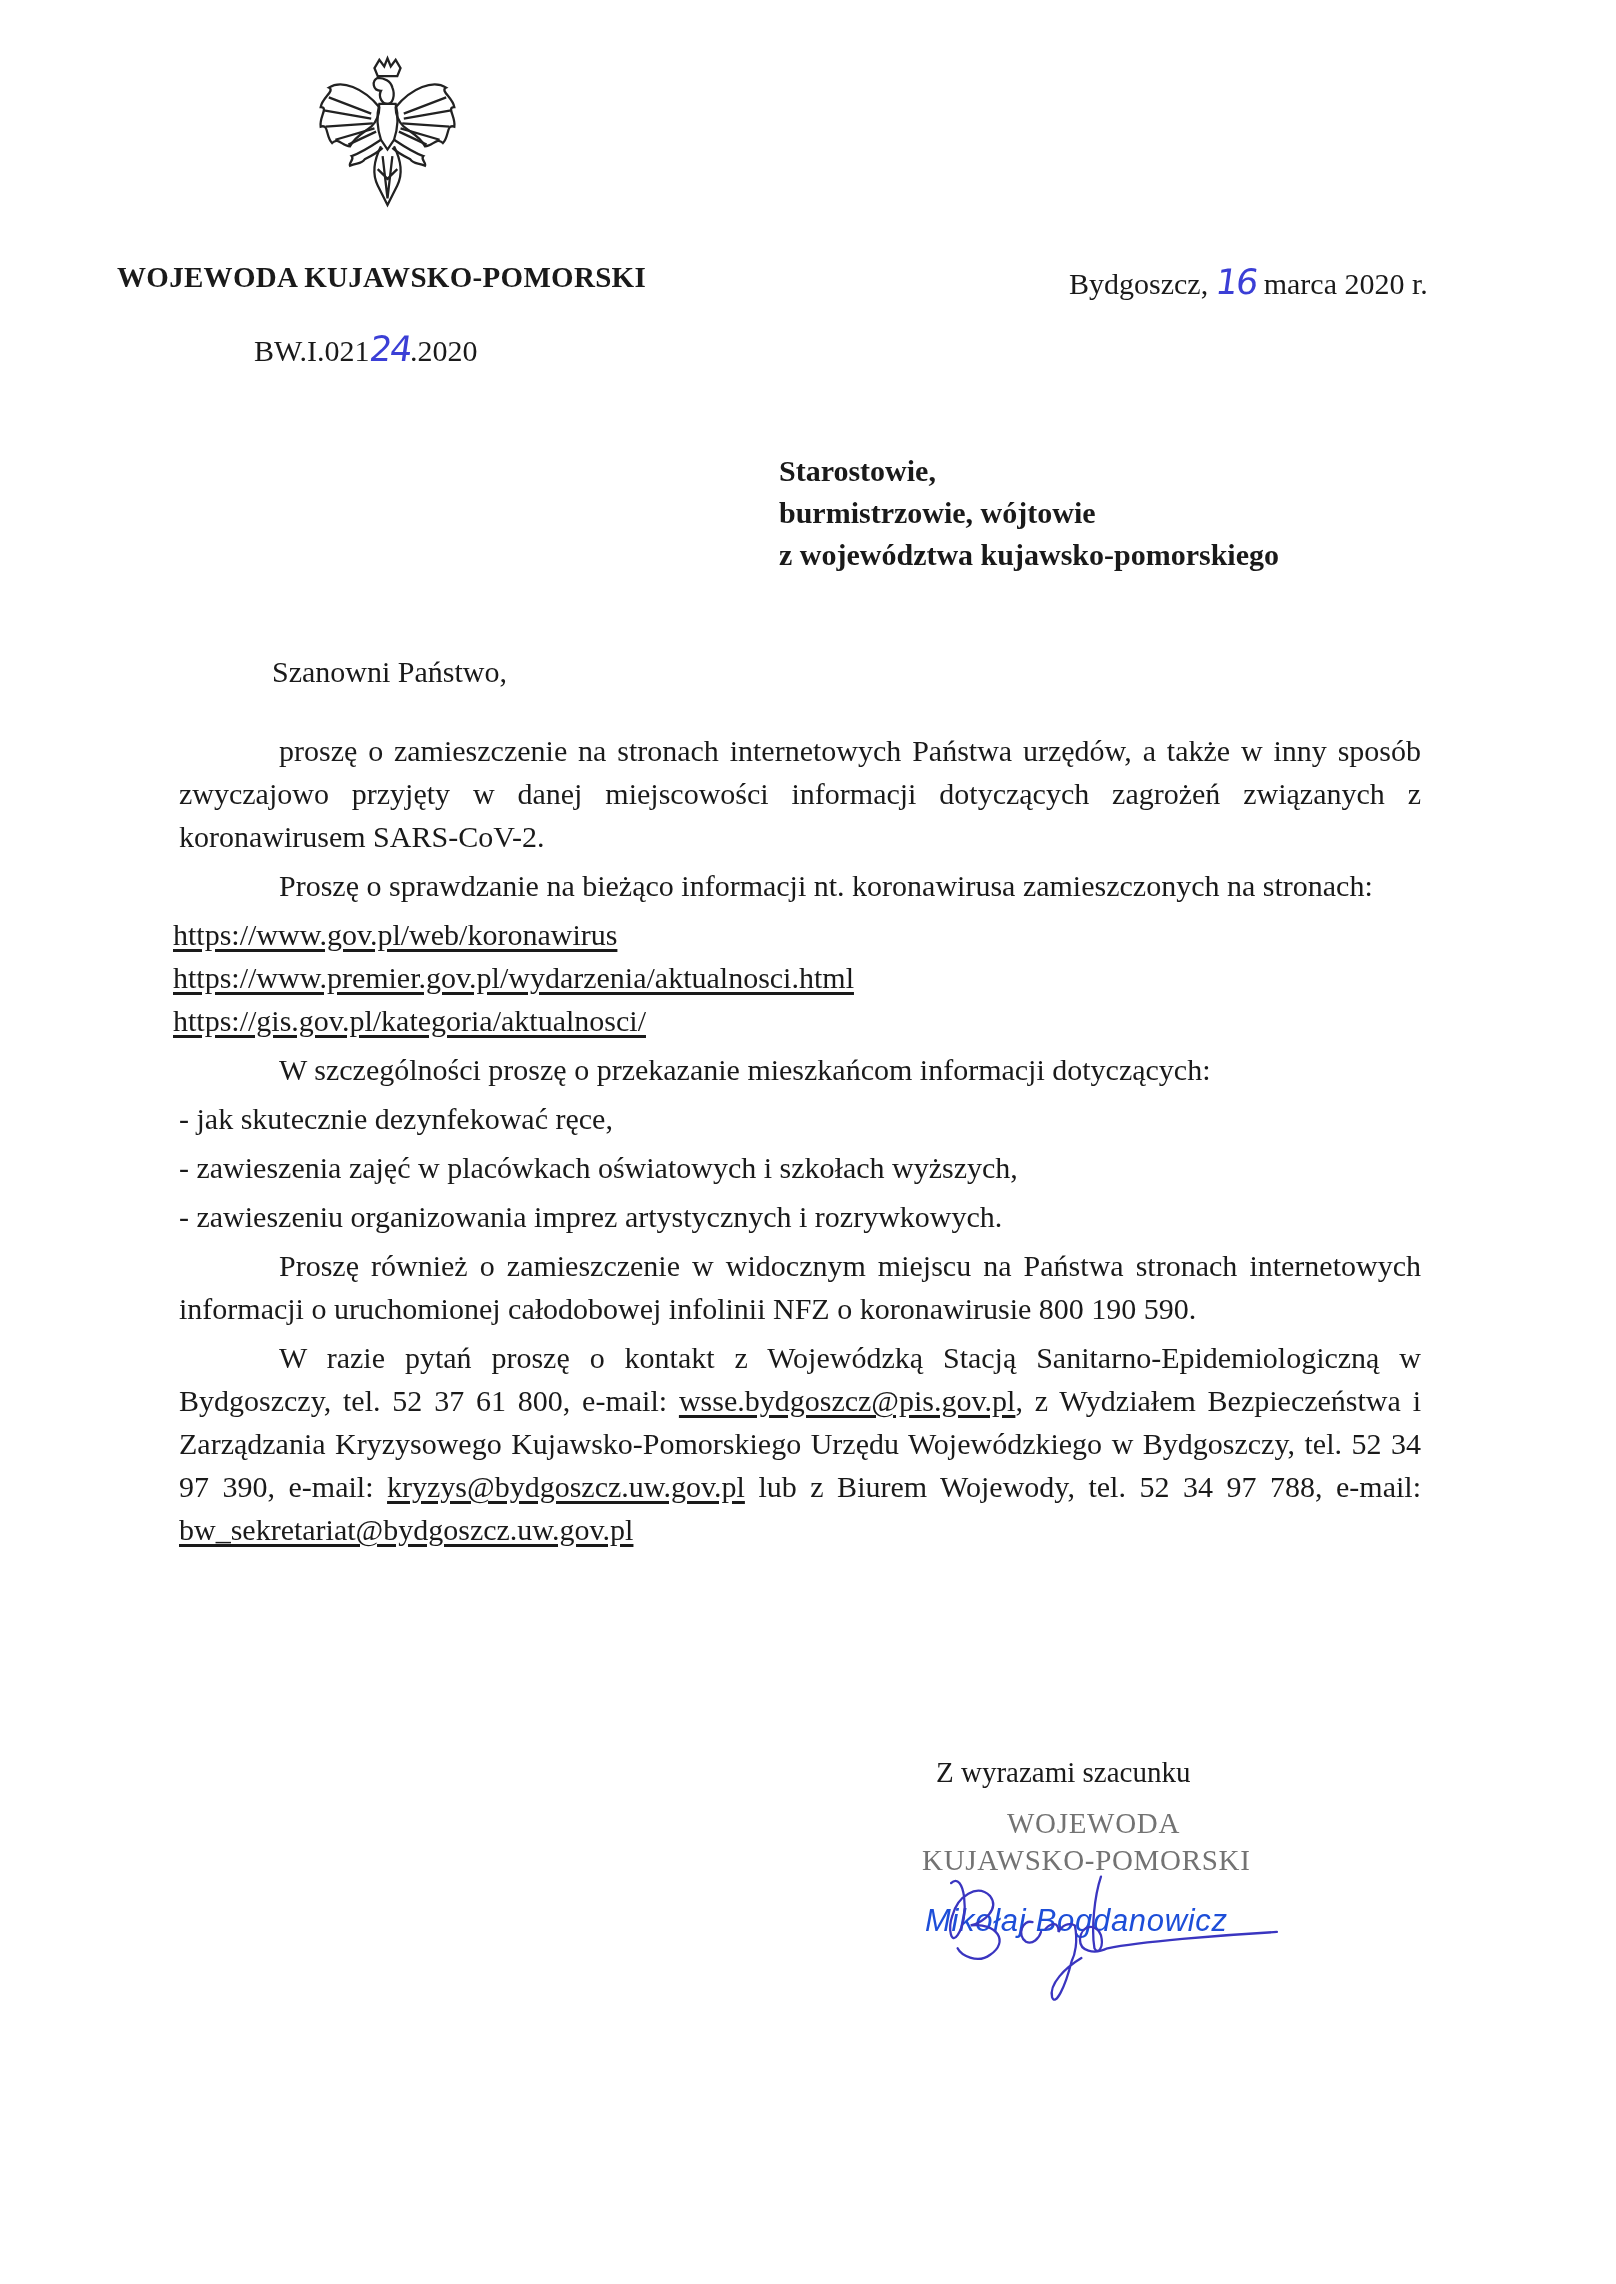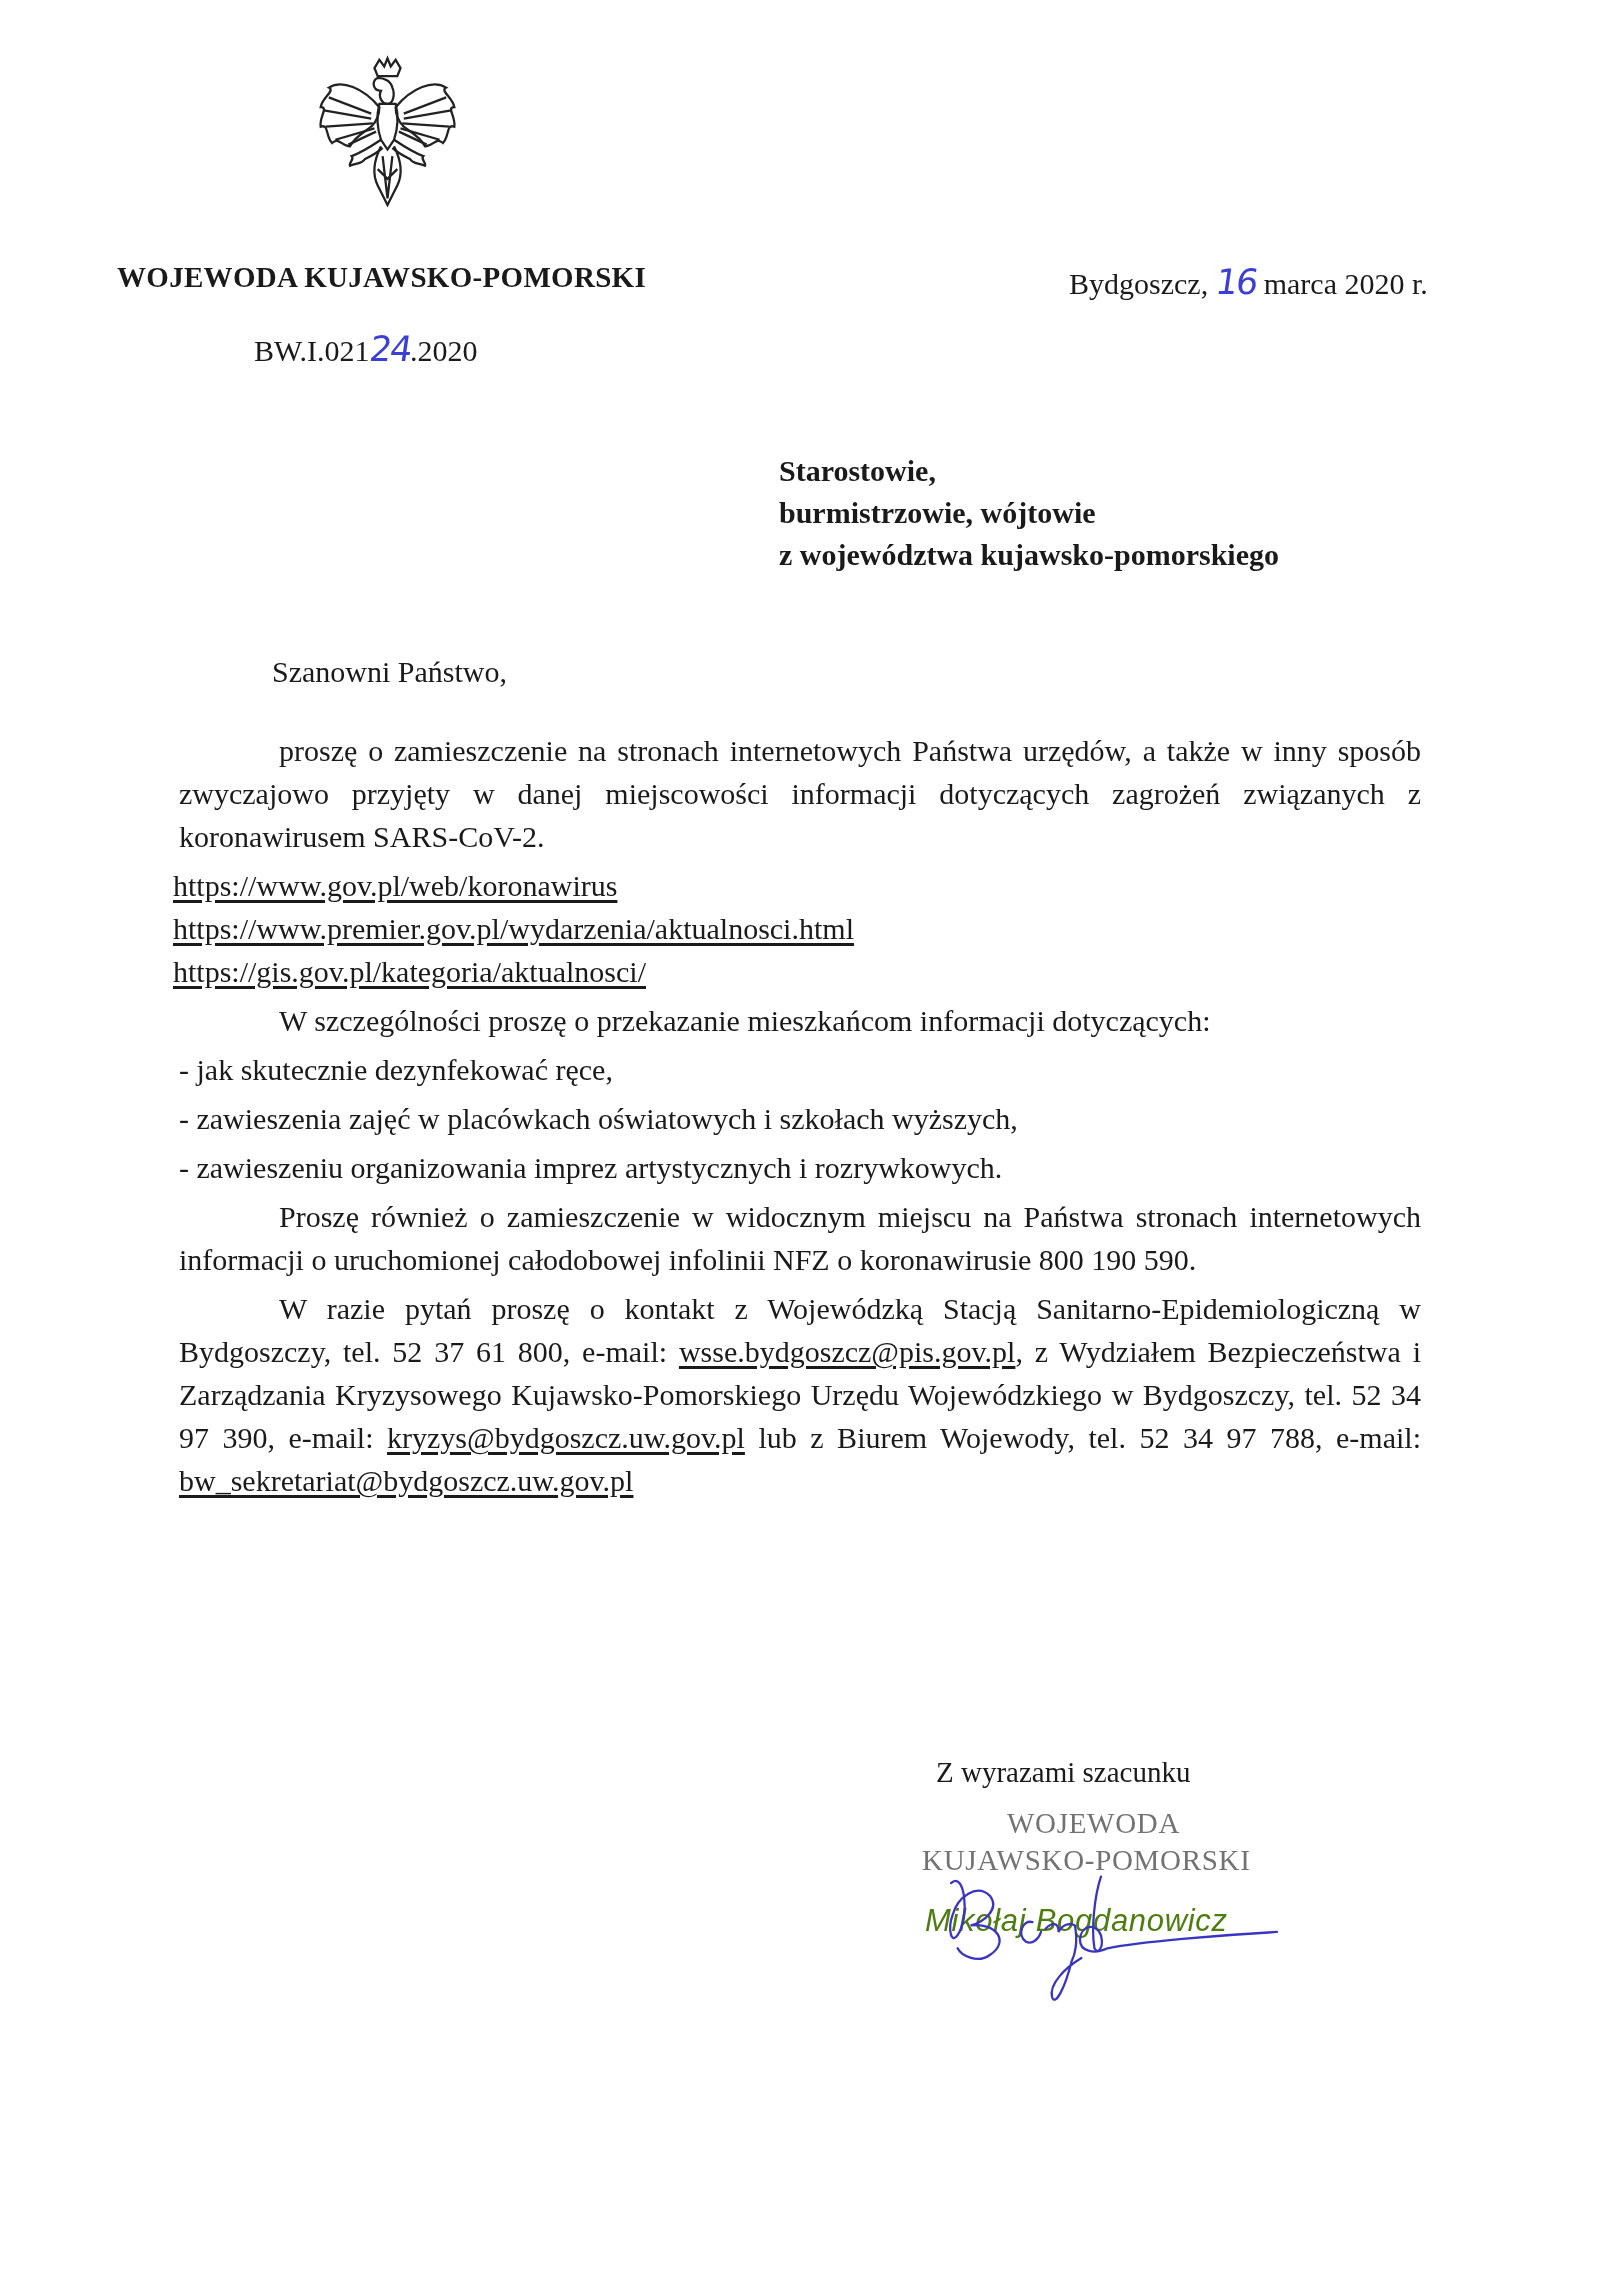--- a/index.html
+++ b/index.html
@@ -22,21 +22,21 @@
   }
   .body p { margin: 6px; }
   .indent { text-indent: 100px; }
   .link { text-decoration: underline; text-underline-offset: 3.9px; color: #1a1a1a; display: block; text-align: left; font-family: Liberation Serif, serif; }
   .inline-link { text-decoration: underline; text-underline-offset: 3.9px; color: #1a1a1a; }
   .bullet { padding-left: 23px; text-indent: -23px; }
   .closing { left: 936px; top: 1756px; font-size: 29px; }
   .stamp { color: #737373; font-size: 29px; text-align: left; line-height: 36px; letter-spacing: 0.7px; }
   .stamp1 { left: 1007px; top: 1805px; }
   .stamp2 { left: 922px; top: 1842px; }
-  .stamp-name { left: 925px; top: 1903px; font-family: "Liberation Sans", sans-serif; font-style: italic; font-size: 31px; color: #4d7c0f; letter-spacing: 0.7px; }
+  .stamp-name { left: 925px; top: 1903px; font-family: "Liberation Sans", sans-serif; font-style: italic; font-size: 31px; color: #1d4ed8; letter-spacing: 0.7px; }
   .signature { left: 925px; top: 1857px; width: 391px; height: 176px; }
 </style>
 </head>
 <body>
 
 <svg class="abs emblem" viewBox="0 0 100 100">
   <g fill="none" stroke="#222" stroke-width="1.4">
 
     <path d="M42 8 L45 3 L48 7 L50 2 L52 7 L55 3 L58 8 L56 13 L44 13 Z"></path>
 
@@ -73,20 +73,21 @@
 <div class="abs recipients">
   <div>Starostowie,</div>
   <div>burmistrzowie, wójtowie</div>
   <div>z województwa kujawsko-pomorskiego</div>
 </div>
 
 <div class="abs greeting">Szanowni Państwo,</div>
 
 <div class="abs body">
   <p class="indent">proszę o zamieszczenie na stronach internetowych Państwa urzędów, a także w inny sposób zwyczajowo przyjęty w danej miejscowości informacji dotyczących zagrożeń związanych z koronawirusem SARS-CoV-2.</p>
+  <p class="indent">Proszę o sprawdzanie na bieżąco informacji nt. koronawirusa zamieszczonych na stronach:</p>
   <a class="link">https://www.gov.pl/web/koronawirus</a>
   <a class="link">https://www.premier.gov.pl/wydarzenia/aktualnosci.html</a>
   <a class="link">https://gis.gov.pl/kategoria/aktualnosci/</a>
   <p class="indent">W szczególności proszę o przekazanie mieszkańcom informacji dotyczących:</p>
   <p class="bullet">- jak skutecznie dezynfekować ręce,</p>
   <p class="bullet">- zawieszenia zajęć w placówkach oświatowych i szkołach wyższych,</p>
   <p class="bullet">- zawieszeniu organizowania imprez artystycznych i rozrywkowych.</p>
   <p class="indent">Proszę również o zamieszczenie w widocznym miejscu na Państwa stronach internetowych informacji o uruchomionej całodobowej infolinii NFZ o koronawirusie 800 190 590.</p>
   <p class="indent"><span>W razie pytań proszę o kontakt z Wojewódzką Stacją Sanitarno-Epidemiologiczną w Bydgoszczy, tel. 52 37 61 800, e-mail: </span><a class="inline-link">wsse.bydgoszcz@pis.gov.pl</a><span>, z Wydziałem Bezpieczeństwa i Zarządzania Kryzysowego Kujawsko-Pomorskiego Urzędu Wojewódzkiego w Bydgoszczy, tel. 52 34 97 390, e-mail: </span><a class="inline-link">kryzys@bydgoszcz.uw.gov.pl</a><span> lub z Biurem Wojewody, tel. 52 34 97 788, e-mail: </span><a class="inline-link">bw_sekretariat@bydgoszcz.uw.gov.pl</a></p>
 </div>

